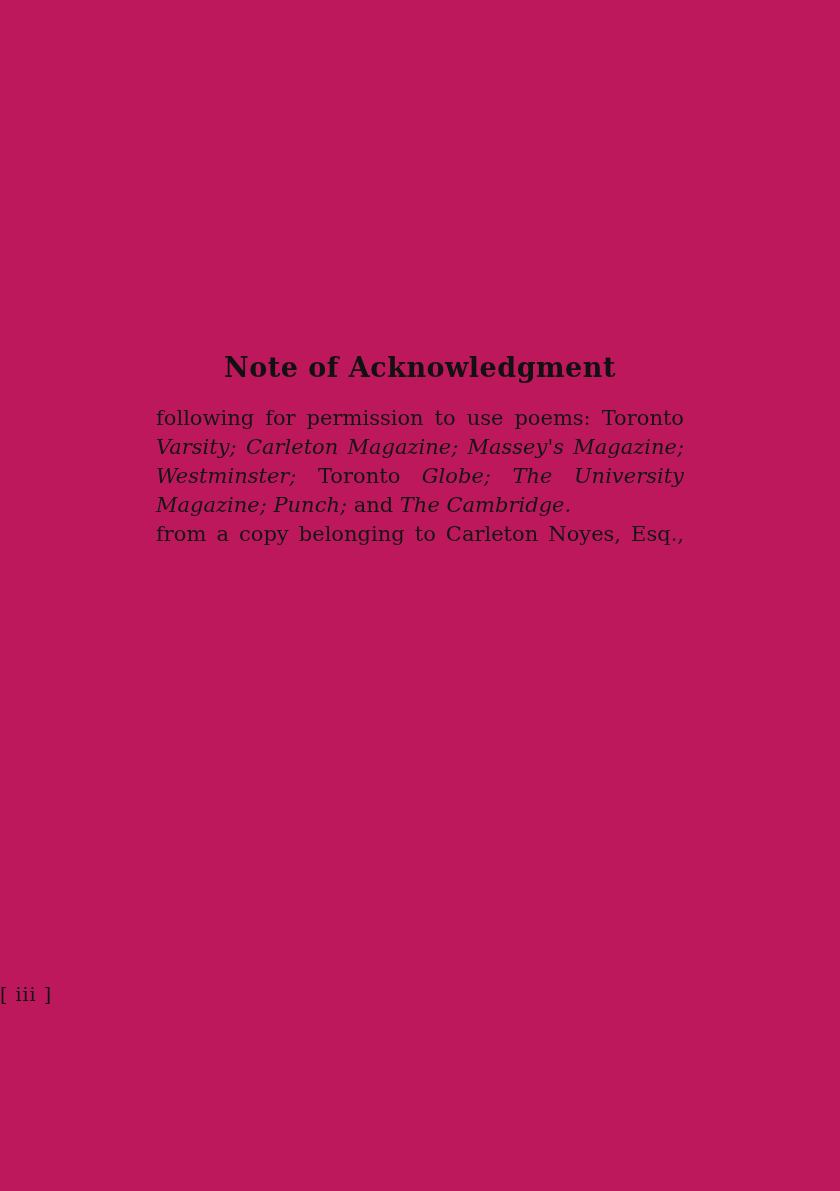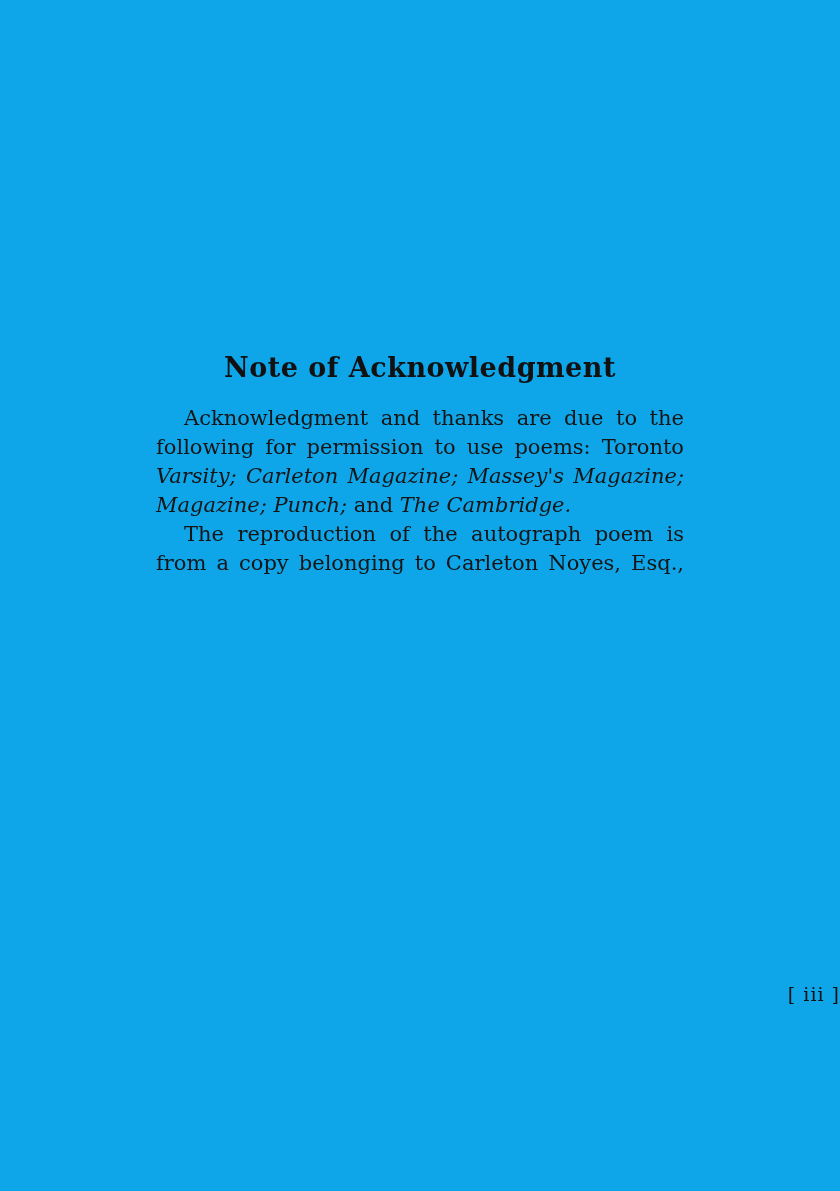--- a/index.html
+++ b/index.html
@@ -4,21 +4,21 @@
 <style>
   html, body {
     margin: 0;
     padding: 0;
     background: #ffffff;
   }
   .page {
     position: relative;
     width: 840px;
     height: 1191px;
-    background: #0ea5e9;
+    background: #be185d;
     overflow: hidden;
     color: #141414;
   }
   .text-block {
     position: absolute;
     left: 156px;
     top: 354px;
     width: 528px;
   }
   .heading {
@@ -52,40 +52,39 @@
     font-style: italic;
   }
   .rm {
     font-style: normal;
   }
   .folio {
     position: absolute;
     top: 983px;
     left: 0;
     width: 100%;
-    text-align: right;
+    text-align: left;
     font-family: "DejaVu Serif", serif;
     font-size: 19px;
     letter-spacing: 1px;
     color: #111111;
   }
 </style>
 </head>
 <body>
 
 <div class="page">
   <div class="text-block">
     <div class="heading">Note of Acknowledgment</div>
     <div id="body-text">
         <div class="para">
-          <div class="line just indent"><span class="rm">Acknowledgment and thanks are due to the</span></div>
           <div class="line just"><span class="rm">following for permission to use poems: Toronto</span></div>
           <div class="line just"><span class="it">Varsity; Carleton Magazine; Massey's Magazine;</span></div>
+          <div class="line just"><span class="it">Westminster;</span><span class="rm"> Toronto </span><span class="it">Globe; The University</span></div>
           <div class="line"><span class="it">Magazine; Punch;</span><span class="rm"> and </span><span class="it">The Cambridge.</span></div>
         </div>
         <div class="para">
-          <div class="line just indent"><span class="rm">The reproduction of the autograph poem is</span></div>
           <div class="line just"><span class="rm">from a copy belonging to Carleton Noyes, Esq.,</span></div>
         </div>
       </div>
   </div>
   <div class="folio">[ iii ]</div>
 </div>
 
 </body></html>

